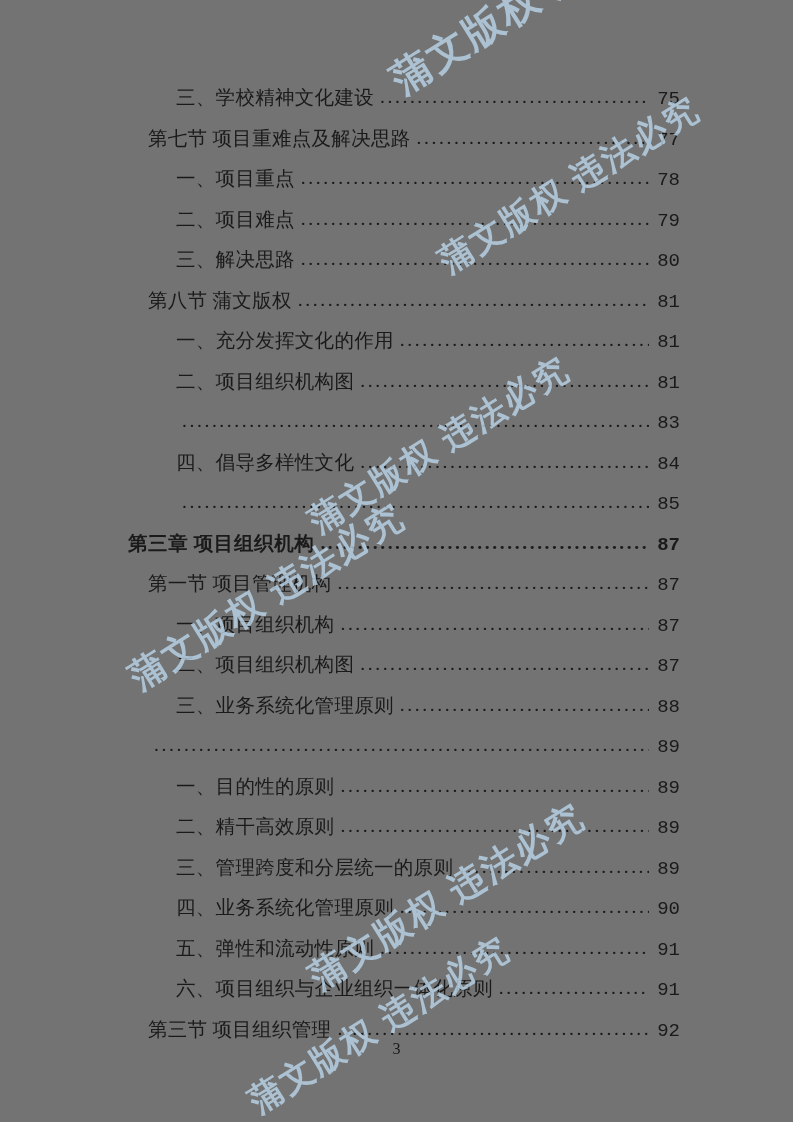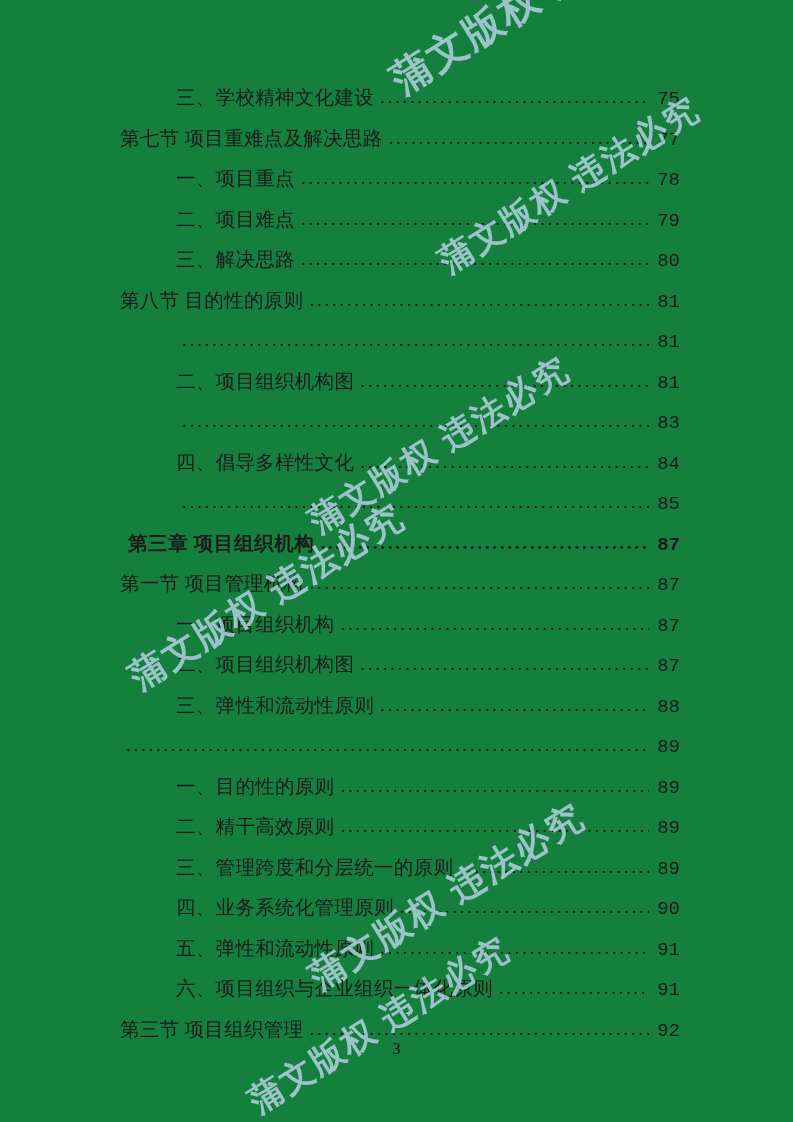--- a/index.html
+++ b/index.html
@@ -13,21 +13,21 @@
     position: relative;
     font-family: "Liberation Serif", serif;
     color: #1a1a1a;
     overflow: hidden;
   }
   .page {
     position: absolute;
     top: 0; left: 0;
     width: 793px;
     height: 1122px;
-    background: #15803d;
+    background: #737373;
   }
   .toc {
     position: absolute;
     top: 88px;
     left: 120px;
     width: 560px;
   }
   .toc-row {
     display: flex;
     align-items: baseline;
@@ -53,21 +53,21 @@
   .toc-row .page-num {
     flex: 0 0 auto;
     min-width: 26px;
     text-align: right;
     font-family: Liberation Mono, monospace;
     font-size: 19px;
   }
   
   .lvl-chapter { margin-left: 8px; font-weight: bold; }
   .lvl-chapter .page-num { font-weight: bold; }
-  .lvl-section { }
+  .lvl-section { margin-left: 28px; }
   .lvl-item    { margin-left: 56px; }
 
   .lvl-chapter .label { letter-spacing: 0.6px; }
 
   .folio {
     position: absolute;
     top: 1040px;
     left: 0;
     width: 793px;
     text-align: center;
@@ -126,25 +126,26 @@
         <span class="label">二、项目难点</span>
         <span class="dots">................................................................................</span>
         <span class="page-num">79</span>
       </div>
       <div class="toc-row lvl-item">
         <span class="label">三、解决思路</span>
         <span class="dots">................................................................................</span>
         <span class="page-num">80</span>
       </div>
       <div class="toc-row lvl-section">
-        <span class="label">第八节 目的性的原则</span>
+        <span class="label">第八节 蒲文版权</span>
         <span class="dots">................................................................................</span>
         <span class="page-num">81</span>
       </div>
       <div class="toc-row lvl-item">
+        <span class="label">一、充分发挥文化的作用</span>
         <span class="dots">................................................................................</span>
         <span class="page-num">81</span>
       </div>
       <div class="toc-row lvl-item">
         <span class="label">二、项目组织机构图</span>
         <span class="dots">................................................................................</span>
         <span class="page-num">81</span>
       </div>
       <div class="toc-row lvl-item">
         <span class="dots">................................................................................</span>
@@ -173,21 +174,21 @@
         <span class="label">一、项目组织机构</span>
         <span class="dots">................................................................................</span>
         <span class="page-num">87</span>
       </div>
       <div class="toc-row lvl-item">
         <span class="label">二、项目组织机构图</span>
         <span class="dots">................................................................................</span>
         <span class="page-num">87</span>
       </div>
       <div class="toc-row lvl-item">
-        <span class="label">三、弹性和流动性原则</span>
+        <span class="label">三、业务系统化管理原则</span>
         <span class="dots">................................................................................</span>
         <span class="page-num">88</span>
       </div>
       <div class="toc-row lvl-section">
         <span class="dots">................................................................................</span>
         <span class="page-num">89</span>
       </div>
       <div class="toc-row lvl-item">
         <span class="label">一、目的性的原则</span>
         <span class="dots">................................................................................</span>

